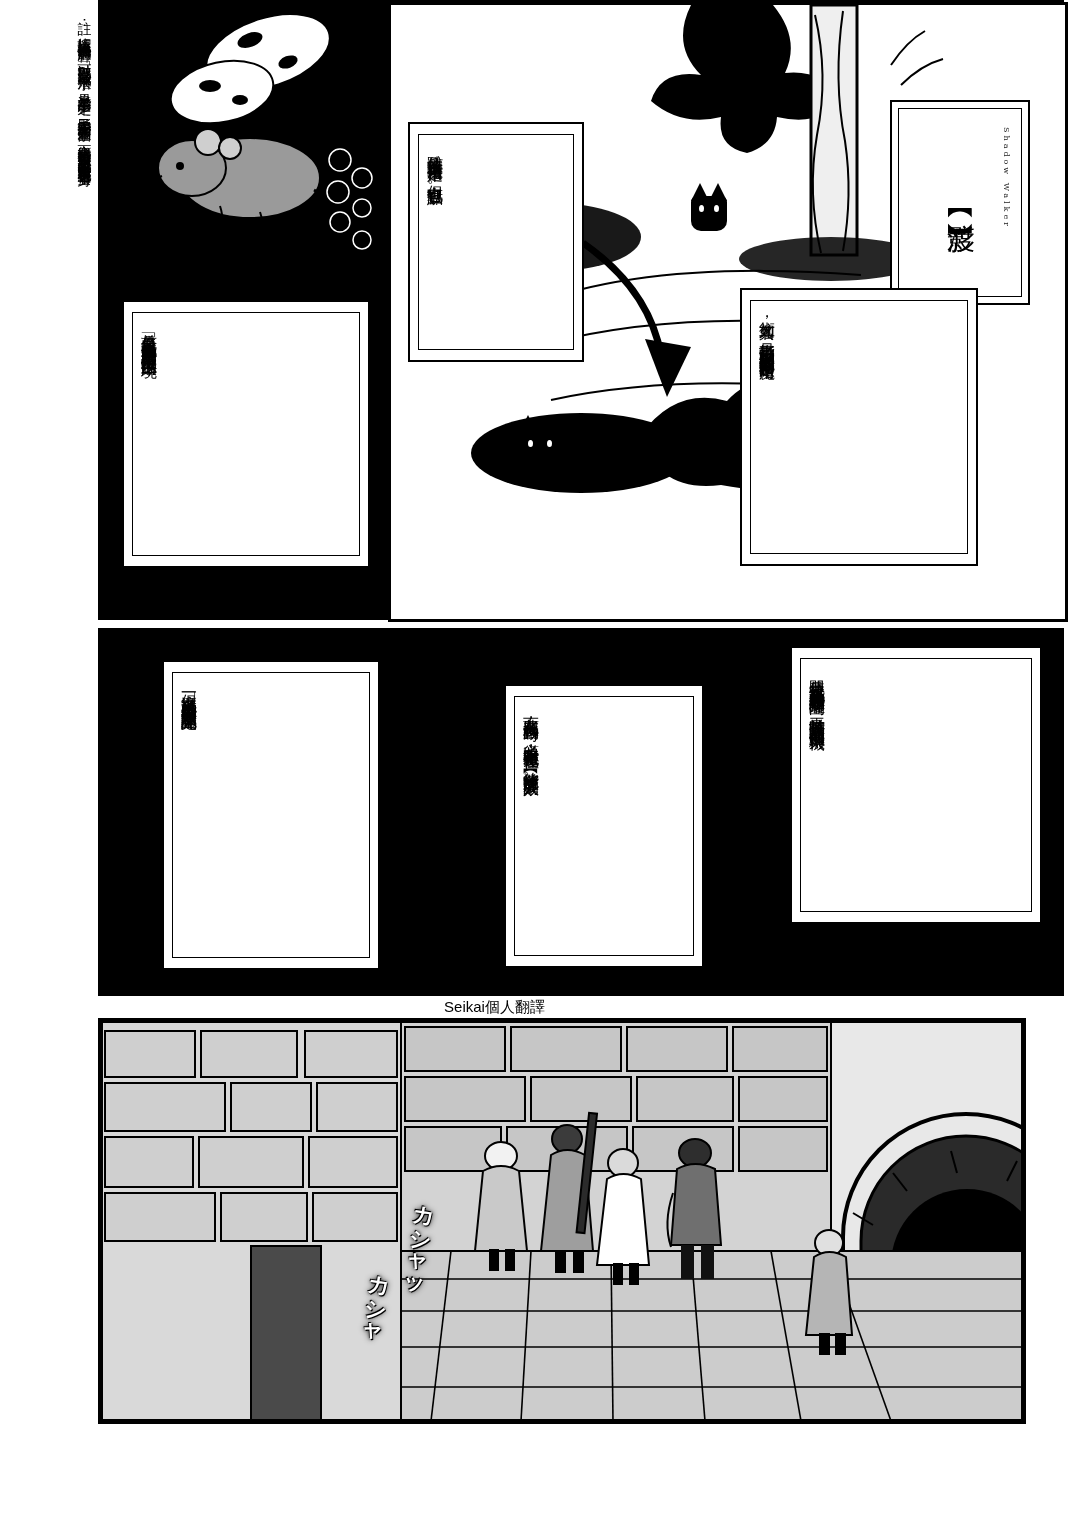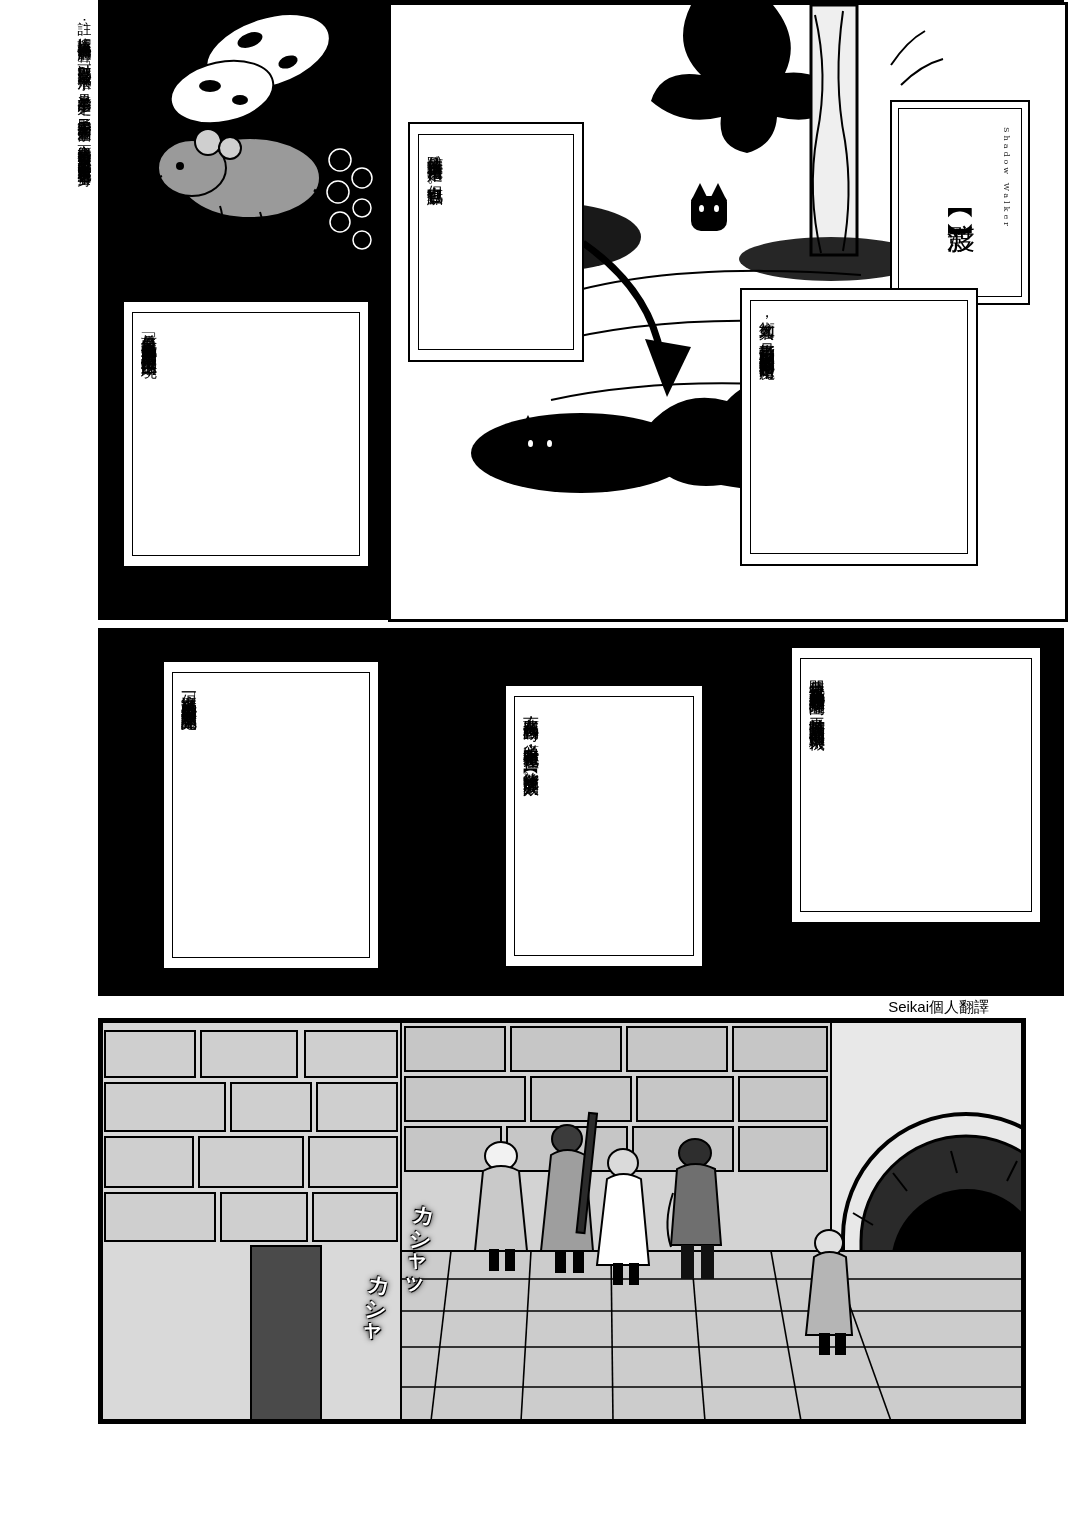--- a/index.html
+++ b/index.html
@@ -70,21 +70,21 @@
   #title-box .inner{border:1px solid #000;width:100%;height:100%;
     box-sizing:border-box;display:flex;align-items:center;justify-content:center;position:relative;}
   #title-jp{font-size:28px;letter-spacing:2px;}
   #title-en{
     position:absolute;right:10px;top:18px;font-size:8px;letter-spacing:3px;
     writing-mode:vertical-rl;text-orientation:mixed;color:#222;
   }
 
   
   #credit{
-    position:absolute;left:0;top:998px;width:989px;text-align:right;
+    position:absolute;left:0;top:998px;width:989px;text-align:center;
     font-size:15px;color:#000;font-family:"Liberation Sans",sans-serif;
   }
 
   
   .sfx{
     position:absolute;color:#fff;font-size:22px;font-weight:bold;
     writing-mode:vertical-rl;text-orientation:upright;
     text-shadow:0 0 3px #000,0 0 6px #000,1px 1px 0 #000,-1px -1px 0 #000;
     transform:rotate(8deg);
   }

